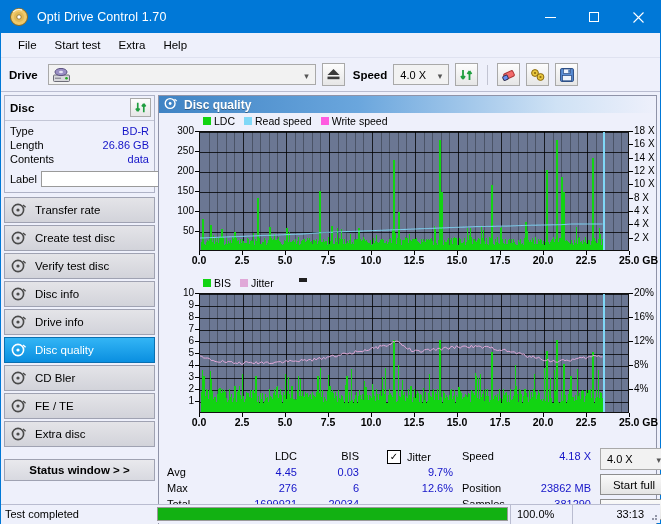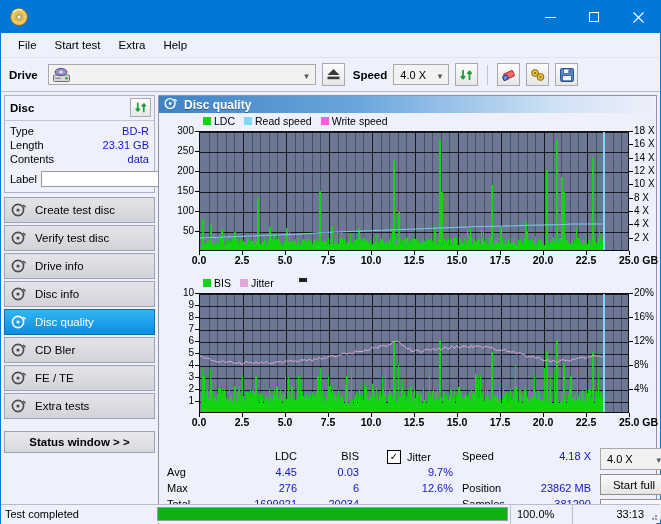--- a/index.html
+++ b/index.html
@@ -102,20 +102,21 @@
 
   <div class="titlebar">
     <div class="tb-icon">
       <svg width="20" height="20" viewBox="0 0 20 20">
         <circle cx="10" cy="10" r="8.5" fill="#f0c96a" stroke="#8a6a20" stroke-width="1"></circle>
         <circle cx="10" cy="10" r="5" fill="#d9b04e" opacity=".7"></circle>
         <circle cx="10" cy="10" r="2.2" fill="#fff" stroke="#8a6a20" stroke-width=".8"></circle>
         <path d="M4 5 A8.5 8.5 0 0 1 13 3" stroke="#fff" stroke-width="1.4" fill="none" opacity=".8"></path>
       </svg>
     </div>
+    <div class="tb-title">Opti Drive Control 1.70</div>
     <div class="tb-btns">
       <div class="tb-btn">
           <i class="tb-min"></i>
         </div>
       <div class="tb-btn">
           <i class="tb-max"></i>
         </div>
       <div class="tb-btn close">
         <svg width="11" height="11" viewBox="0 0 11 11">
             <path d="M0.5 0.5 L10.5 10.5 M10.5 0.5 L0.5 10.5" stroke="#fff" stroke-width="1.1"></path>
@@ -201,41 +202,49 @@
             </svg>
           </div>
         </div>
         <div class="disc-rows">
           <div class="drow">
             <span class="k">Type</span>
             <span class="v">BD-R</span>
           </div>
           <div class="drow">
             <span class="k">Length</span>
-            <span class="v">23.31 GB</span>
+            <span class="v">26.86 GB</span>
           </div>
           <div class="drow">
             <span class="k">Contents</span>
             <span class="v">data</span>
           </div>
           <div class="lblrow">
             <span class="k">Label</span>
             <input class="txtin" type="text" value="" style="">
             <div class="tbtn" style="width:21px;height:19px;">
               <svg width="15" height="14" viewBox="0 0 16 15">
                 <circle cx="8" cy="7.5" r="6.4" fill="#ece08c" stroke="#7e7424"></circle>
                 <circle cx="8" cy="7.5" r="3.4" fill="#dfd06a"></circle>
                 <circle cx="8" cy="7.5" r="1.5" fill="#fff" stroke="#7e7424" stroke-width=".6"></circle>
               </svg>
             </div>
           </div>
         </div>
       </div>
 
       <div class="navlist">
+        <div class="navbtn">
+          <span class="ic"><svg width="16" height="14" viewBox="0 0 16 14">
+                <circle cx="7" cy="7" r="5.6" fill="none" stroke="#4a4a4a" stroke-width="1.6"></circle>
+                <circle cx="7" cy="7" r="1.6" fill="#4a4a4a"></circle>
+                <path d="M12 2 L14.6 4.2" stroke="#4a4a4a" stroke-width="1.4"></path>
+              </svg></span>
+          <span>Transfer rate</span>
+        </div>
         <div class="navbtn">
           <span class="ic"><svg width="16" height="14" viewBox="0 0 16 14">
                 <circle cx="7" cy="7" r="5.6" fill="none" stroke="#4a4a4a" stroke-width="1.6"></circle>
                 <circle cx="7" cy="7" r="1.6" fill="#4a4a4a"></circle>
                 <path d="M12 2 L14.6 4.2" stroke="#4a4a4a" stroke-width="1.4"></path>
               </svg></span>
           <span>Create test disc</span>
         </div>
         <div class="navbtn">
           <span class="ic"><svg width="16" height="14" viewBox="0 0 16 14">
@@ -244,29 +253,29 @@
                 <path d="M12 2 L14.6 4.2" stroke="#4a4a4a" stroke-width="1.4"></path>
               </svg></span>
           <span>Verify test disc</span>
         </div>
         <div class="navbtn">
           <span class="ic"><svg width="16" height="14" viewBox="0 0 16 14">
                 <circle cx="7" cy="7" r="5.6" fill="none" stroke="#4a4a4a" stroke-width="1.6"></circle>
                 <circle cx="7" cy="7" r="1.6" fill="#4a4a4a"></circle>
                 <path d="M12 2 L14.6 4.2" stroke="#4a4a4a" stroke-width="1.4"></path>
               </svg></span>
-          <span>Drive info</span>
+          <span>Disc info</span>
         </div>
         <div class="navbtn">
           <span class="ic"><svg width="16" height="14" viewBox="0 0 16 14">
                 <circle cx="7" cy="7" r="5.6" fill="none" stroke="#4a4a4a" stroke-width="1.6"></circle>
                 <circle cx="7" cy="7" r="1.6" fill="#4a4a4a"></circle>
                 <path d="M12 2 L14.6 4.2" stroke="#4a4a4a" stroke-width="1.4"></path>
               </svg></span>
-          <span>Disc info</span>
+          <span>Drive info</span>
         </div>
         <div class="navbtn sel">
           <span class="ic"><svg width="16" height="14" viewBox="0 0 16 14">
                 <circle cx="7" cy="7" r="5.6" fill="none" stroke="#ffffff" stroke-width="1.6"></circle>
                 <circle cx="7" cy="7" r="1.6" fill="#ffffff"></circle>
                 <path d="M12 2 L14.6 4.2" stroke="#ffffff" stroke-width="1.4"></path>
               </svg></span>
           <span>Disc quality</span>
         </div>
         <div class="navbtn">
@@ -284,21 +293,21 @@
                 <path d="M12 2 L14.6 4.2" stroke="#4a4a4a" stroke-width="1.4"></path>
               </svg></span>
           <span>FE / TE</span>
         </div>
         <div class="navbtn">
           <span class="ic"><svg width="16" height="14" viewBox="0 0 16 14">
                 <circle cx="7" cy="7" r="5.6" fill="none" stroke="#4a4a4a" stroke-width="1.6"></circle>
                 <circle cx="7" cy="7" r="1.6" fill="#4a4a4a"></circle>
                 <path d="M12 2 L14.6 4.2" stroke="#4a4a4a" stroke-width="1.4"></path>
               </svg></span>
-          <span>Extra tests</span>
+          <span>Extra disc</span>
         </div>
       </div>
 
       <div class="statusbtn">Status window &gt; &gt;</div>
     </div>
 
     <div class="right">
       <div class="panel">
         <div class="panel-head">
           <span><svg width="14" height="13" viewBox="0 0 16 14">

